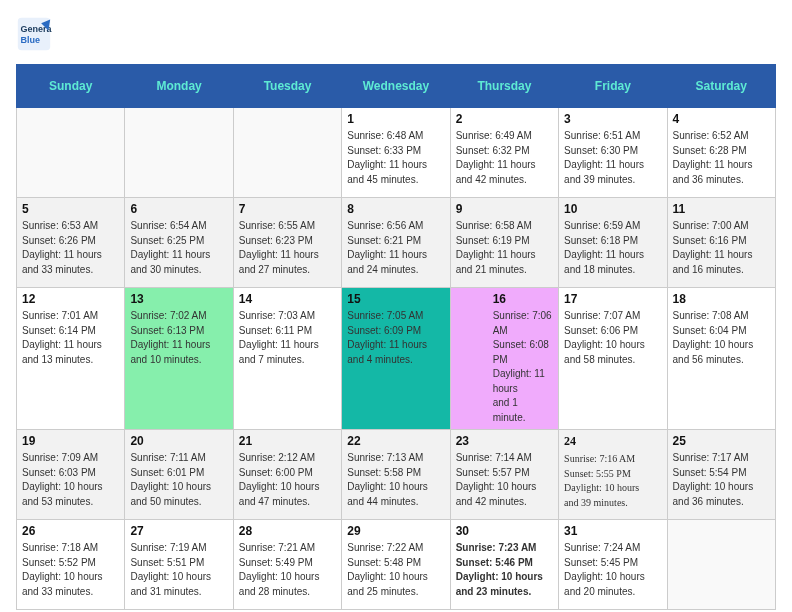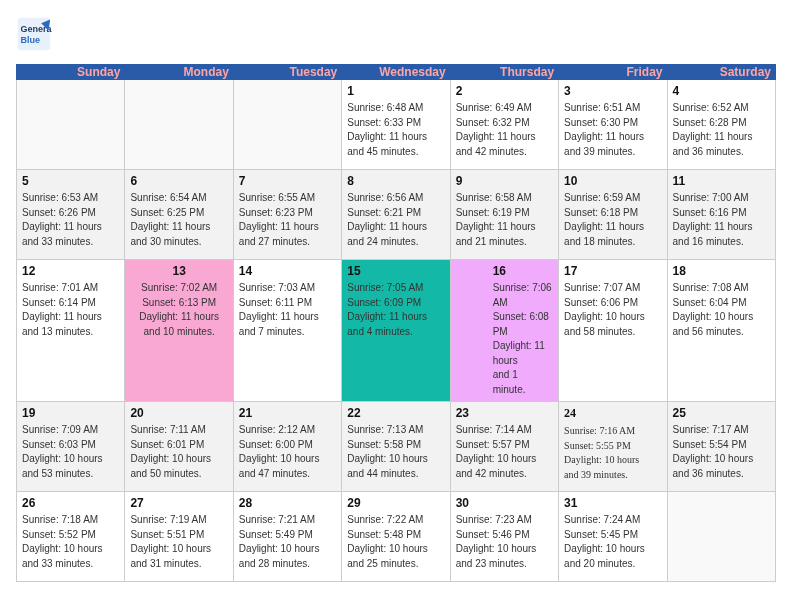--- a/index.html
+++ b/index.html
@@ -37,25 +37,25 @@
       font-size: 15px;
       color: #333;
     }
     table {
       width: 100%;
       border-collapse: collapse;
       table-layout: fixed;
     }
     th {
       background-color: #2a5ba8;
-      color: #fca5a5;
+      color: #5eead4;
       font-size: 12px;
       font-weight: bold;
-      padding: 0 4px;
-      text-align: right;
+      padding: 14px 4px;
+      text-align: center;
       border: 1px solid #2a5ba8;
     }
     td {
       border: 1px solid #ccc;
       vertical-align: top;
       padding: 4px 5px;
       font-size: 10.5px;
       color: #222;
       height: 90px;
     }
@@ -196,21 +196,21 @@
         </td>
       </tr>
       <tr>
         <td style="background-color: rgb(255, 255, 255); margin-top: 10px;">
           <div class="day-num">12</div>
           <div class="day-detail" style="white-space: pre-line;">Sunrise: 7:01 AM
 Sunset: 6:14 PM
 Daylight: 11 hours
 and 13 minutes.</div>
         </td>
-        <td style="background-color: #f9a8d4; text-align: center;">
+        <td style="background-color: #86efac;">
           <div class="day-num">13</div>
           <div class="day-detail" style="white-space: pre-line;">Sunrise: 7:02 AM
 Sunset: 6:13 PM
 Daylight: 11 hours
 and 10 minutes.</div>
         </td>
         <td style="background-color: rgb(255, 255, 255);">
           <div class="day-num">14</div>
           <div class="day-detail" style="white-space: pre-line;">Sunrise: 7:03 AM
 Sunset: 6:11 PM
@@ -321,21 +321,21 @@
         </td>
         <td style="background-color: rgb(255, 255, 255);">
           <div class="day-num">29</div>
           <div class="day-detail" style="white-space: pre-line;">Sunrise: 7:22 AM
 Sunset: 5:48 PM
 Daylight: 10 hours
 and 25 minutes.</div>
         </td>
         <td style="background-color: rgb(255, 255, 255);">
           <div class="day-num">30</div>
-          <div class="day-detail" style="white-space: pre-line;">Sunrise: 7:23 AM
+          <div class="day-detail" style="white-space: pre-line; font-weight: bold;">Sunrise: 7:23 AM
 Sunset: 5:46 PM
 Daylight: 10 hours
 and 23 minutes.</div>
         </td>
         <td style="background-color: rgb(255, 255, 255);">
           <div class="day-num">31</div>
           <div class="day-detail" style="white-space: pre-line;">Sunrise: 7:24 AM
 Sunset: 5:45 PM
 Daylight: 10 hours
 and 20 minutes.</div>

